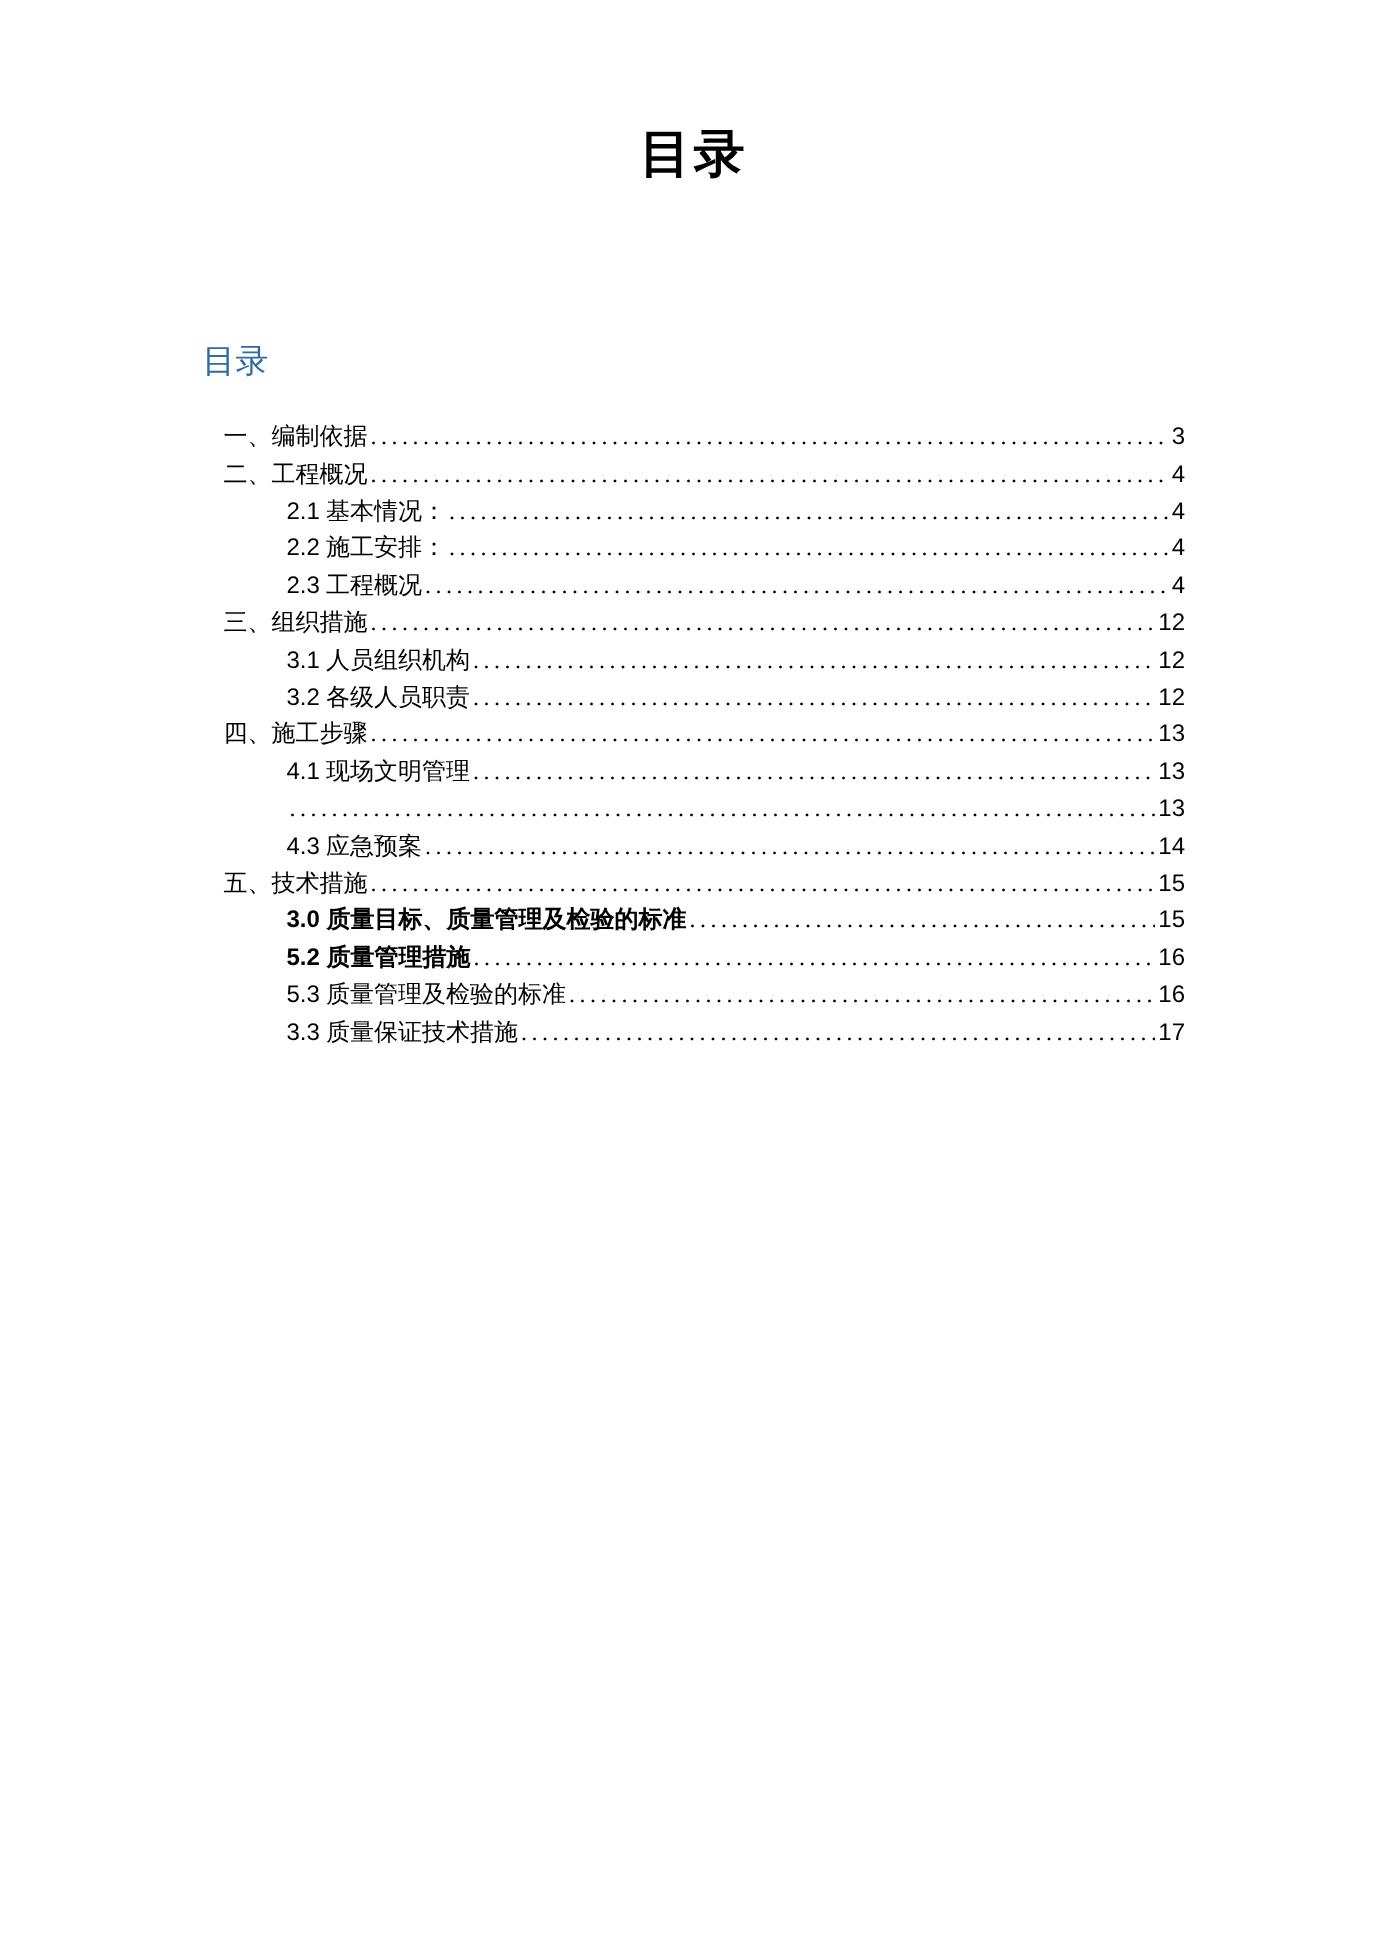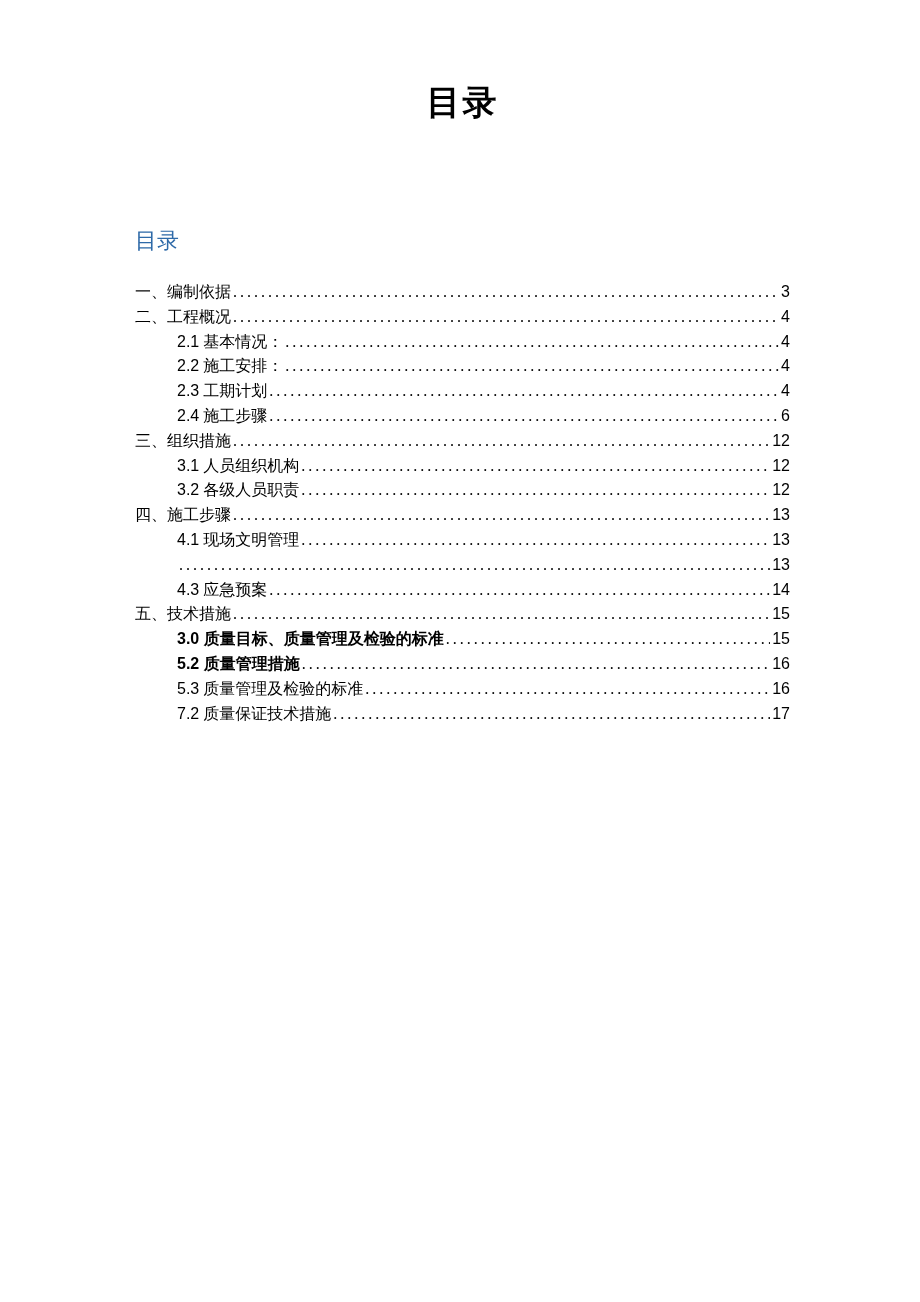--- a/index.html
+++ b/index.html
@@ -24,20 +24,21 @@
       font-size: 22px;
       font-family: "SimHei", "黑体", sans-serif;
       margin-bottom: 24px;
     }
     .toc-row {
       display: flex;
       align-items: baseline;
       font-size: 16px;
       line-height: 1.55;
       white-space: nowrap;
+      margin-left: 14px;
     }
     .toc-row.level-1 { padding-left: 0; }
     .toc-row.level-2 { padding-left: 42px; }
     .toc-label { flex: 0 0 auto; }
     .toc-label.bold { font-weight: bold; font-family: "SimHei","黑体",sans-serif; }
     .num-prefix { font-family: Arial, sans-serif; }
     .toc-dots {
       flex: 1 1 auto;
       overflow: hidden;
       letter-spacing: 3px;
@@ -68,28 +69,23 @@
       <span class="toc-label"><span class="num-prefix">2.1</span><span>  基本情况：</span></span>
       <span class="toc-dots"></span>
       <span class="toc-page">4</span>
     </div>
     <div class="toc-row level-2">
       <span class="toc-label"><span class="num-prefix">2.2</span><span>  施工安排：</span></span>
       <span class="toc-dots"></span>
       <span class="toc-page">4</span>
     </div>
     <div class="toc-row level-2">
-      <span class="toc-label"><span class="num-prefix">2.3</span><span>  工期计划</span></span>
+      <span class="toc-label"><span class="num-prefix">2.3</span><span>  工程概况</span></span>
       <span class="toc-dots"></span>
       <span class="toc-page">4</span>
-    </div>
-    <div class="toc-row level-2">
-      <span class="toc-label"><span class="num-prefix">2.4</span><span>  施工步骤</span></span>
-      <span class="toc-dots"></span>
-      <span class="toc-page">6</span>
     </div>
     <div class="toc-row level-1">
       <span class="toc-label"><span>三、组织措施</span></span>
       <span class="toc-dots"></span>
       <span class="toc-page">12</span>
     </div>
     <div class="toc-row level-2">
       <span class="toc-label"><span class="num-prefix">3.1</span><span>  人员组织机构</span></span>
       <span class="toc-dots"></span>
       <span class="toc-page">12</span>
@@ -132,17 +128,17 @@
       <span class="toc-label bold"><span class="num-prefix bold">5.2</span><span>  质量管理措施</span></span>
       <span class="toc-dots"></span>
       <span class="toc-page">16</span>
     </div>
     <div class="toc-row level-2">
       <span class="toc-label"><span class="num-prefix">5.3</span><span> 质量管理及检验的标准</span></span>
       <span class="toc-dots"></span>
       <span class="toc-page">16</span>
     </div>
     <div class="toc-row level-2">
-      <span class="toc-label"><span class="num-prefix">7.2</span><span> 质量保证技术措施</span></span>
+      <span class="toc-label"><span class="num-prefix">3.3</span><span> 质量保证技术措施</span></span>
       <span class="toc-dots"></span>
       <span class="toc-page">17</span>
     </div>
   </div>
 
 </body></html>

